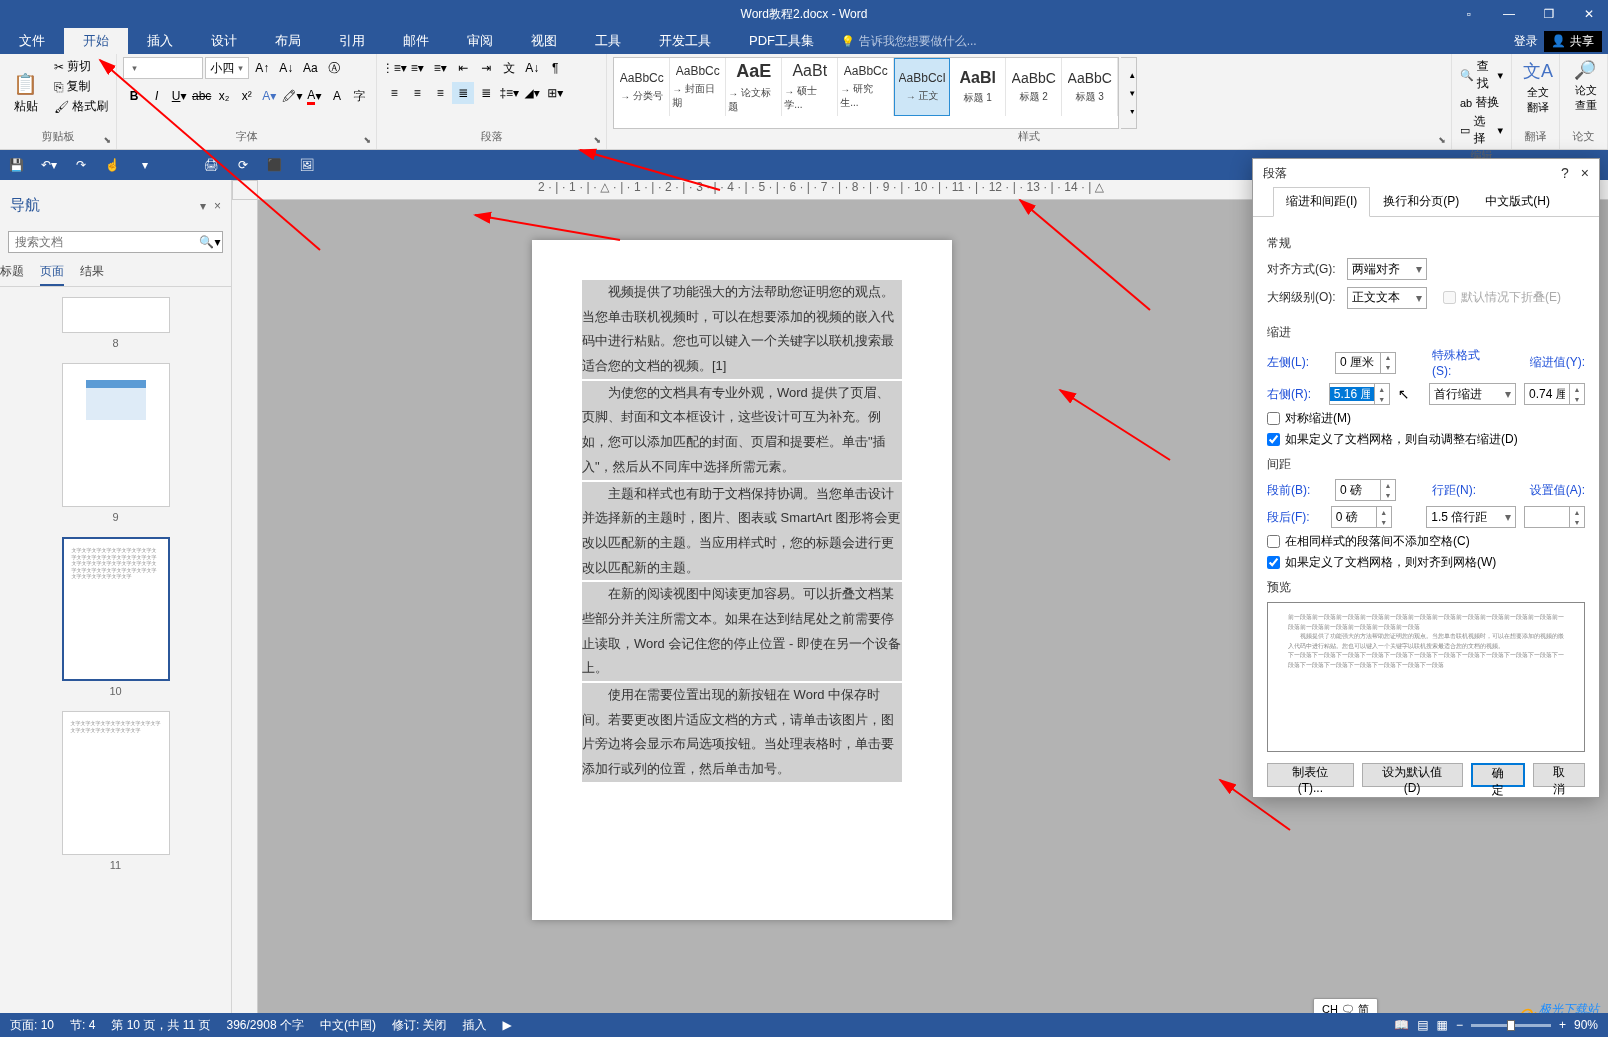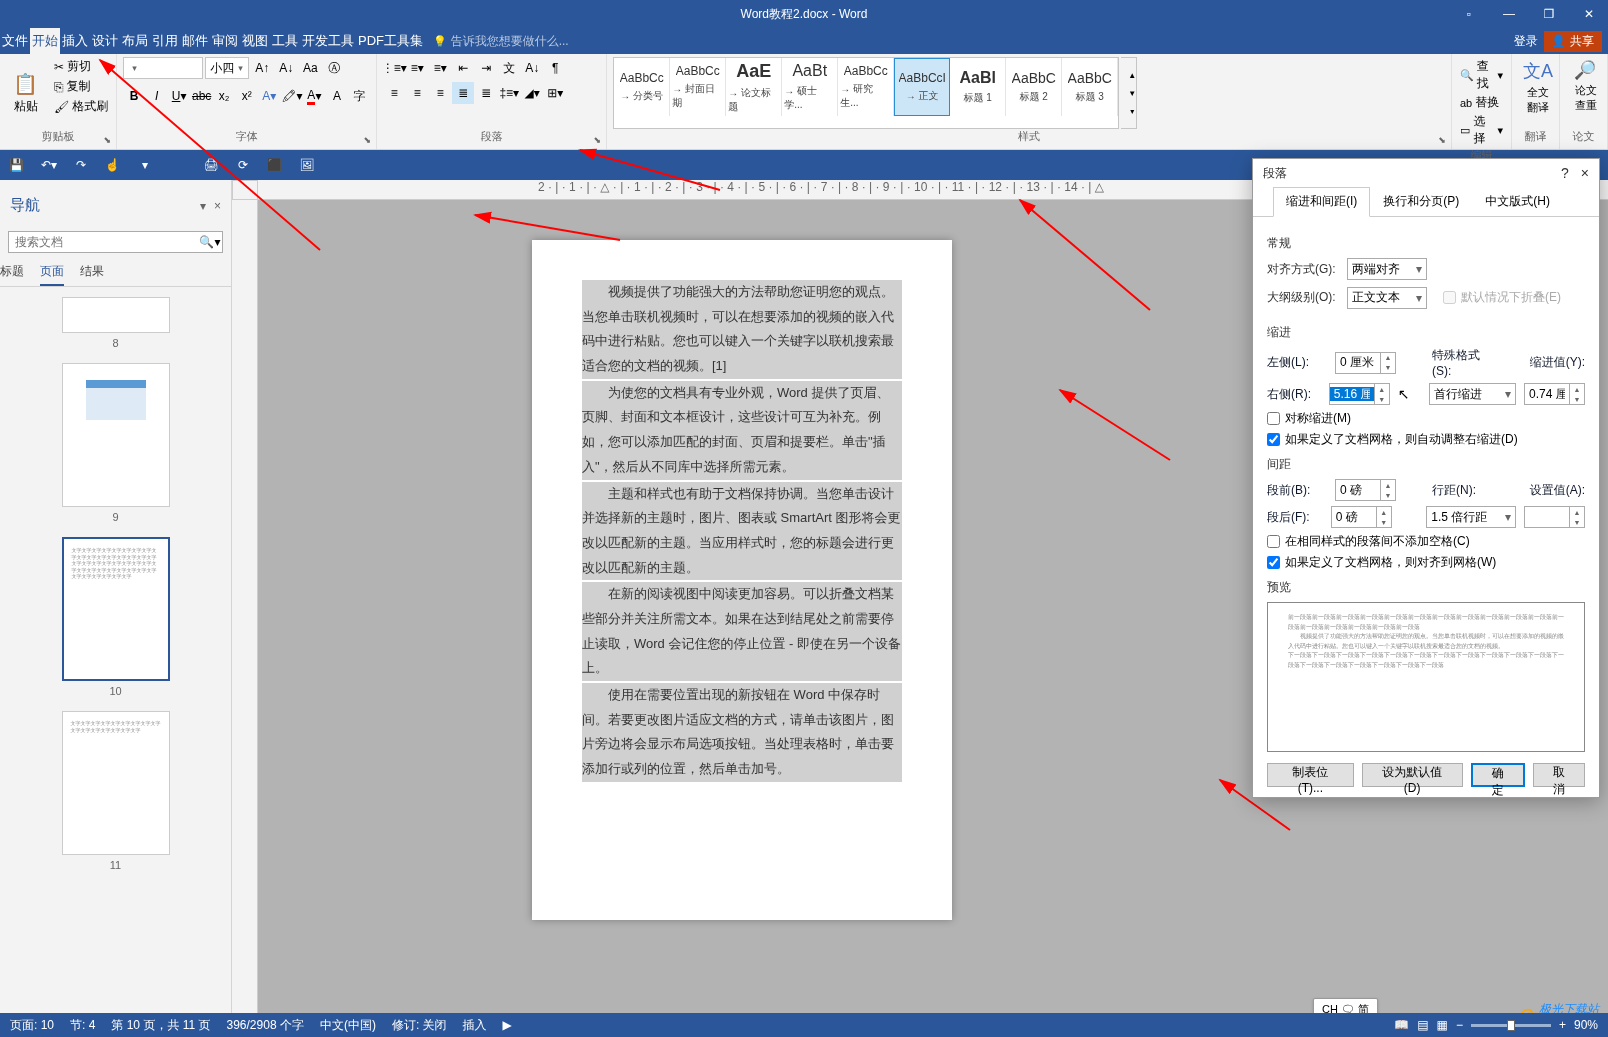--- a/index.html
+++ b/index.html
@@ -2,27 +2,27 @@
 <html><head>
 <meta charset="utf-8">
 <style>
 *{margin:0;padding:0;box-sizing:border-box;font-family:"Microsoft YaHei","Segoe UI",sans-serif;font-size:12px}
 body{background:#b3b3b3;overflow:hidden;width:1608px;height:1037px;position:relative}
 .titlebar{background:#2b579a;height:28px;display:flex;align-items:center;color:#fff;position:relative}
 .titlebar-center{position:absolute;left:50%;transform:translateX(-50%);font-size:12px}
 .titlebar-right{margin-left:auto;display:flex;gap:2px}
 .win-btn{width:38px;height:28px;display:flex;align-items:center;justify-content:center;color:#fff}
 .menubar{background:#2b579a;height:26px;display:flex;align-items:center;color:#fff}
-.menu-item{padding:0 2px;height:26px;display:flex;align-items:center;cursor:pointer;font-size:13px}
+.menu-item{padding:0 19px;height:26px;display:flex;align-items:center;cursor:pointer;font-size:13px}
 .menu-item.active{background:#f3f3f3;color:#2b579a}
 .tellme{color:#b8c7e0;font-size:12px;margin-left:8px;display:flex;align-items:center;gap:4px}
 .tellme::before{content:"💡";font-size:11px}
 .menu-right{margin-left:auto;display:flex;align-items:center;padding-right:6px;gap:6px}
 .login-link{color:#fff;cursor:pointer}
-.share-btn{background:#c2410c;padding:2px 8px;color:#fff;cursor:pointer}
+.share-btn{background:#000000;padding:2px 8px;color:#fff;cursor:pointer}
 .ribbon{background:#f3f3f3;height:96px;border-bottom:1px solid #d4d4d4;display:flex}
 .ribbon-group{border-right:1px solid #e1e1e1;padding:3px 6px;display:flex;flex-direction:column;position:relative}
 .ribbon-group-label{text-align:center;font-size:11px;color:#666;margin-top:auto;padding-bottom:2px}
 .ribbon-content{display:flex;flex:1;gap:2px}
 .rbtn{display:flex;align-items:center;padding:2px 4px;cursor:pointer;gap:2px}
 .rbtn-big{flex-direction:column;justify-content:center;width:40px}
 .dialoglauncher{position:absolute;bottom:2px;right:2px;width:14px;height:14px;font-size:9px;color:#666;cursor:pointer;display:flex;align-items:center;justify-content:center}
 .style-gallery{display:flex;gap:0;border:1px solid #c5c5c5;background:#fff}
 .style-item{width:56px;height:58px;border-right:1px solid #e5e5e5;display:flex;flex-direction:column;align-items:center;justify-content:center;cursor:pointer;padding:2px}
 .style-item.selected{border:1px solid #2a8dd4;background:#cde6f7}
@@ -56,21 +56,21 @@
 .dialog{position:absolute;right:8px;top:158px;width:348px;height:640px;background:#fff;border:1px solid #9b9b9b;box-shadow:0 4px 20px rgba(0,0,0,.3);display:flex;flex-direction:column;z-index:100}
 .dialog-titlebar{height:28px;display:flex;align-items:center;padding:0 10px;font-size:12px;color:#333}
 .dialog-titlebar-right{margin-left:auto;display:flex;gap:12px}
 .dialog-close{cursor:pointer;font-size:14px}
 .dialog-tabs{display:flex;border-bottom:1px solid #ccc;padding-left:20px}
 .dialog-tab{padding:5px 12px;border:1px solid transparent;cursor:pointer;font-size:12px}
 .dialog-tab.active{border:1px solid #ccc;border-bottom:1px solid #fff;margin-bottom:-1px;background:#fff}
 .dialog-body{padding:10px 14px;flex:1;overflow-y:auto}
 .section-label{font-size:12px;color:#333;margin:8px 0 6px}
 .form-row{display:flex;align-items:center;margin:5px 0;gap:8px}
-.form-label{width:60px;font-size:12px;color:#0f172a}
+.form-label{width:60px;font-size:12px;color:#1d4ed8}
 .form-label-w{width:72px;font-size:12px;color:#333}
 .combo{height:22px;border:1px solid #ababab;background:#fff;padding:0 4px;font-size:12px;display:flex;align-items:center;justify-content:space-between;cursor:pointer}
 .combo::after{content:"▾";color:#666;margin-left:4px}
 .spinner{height:22px;border:1px solid #ababab;background:#fff;display:flex;align-items:center}
 .spinner input{border:none;width:44px;padding:0 4px;font-size:12px;outline:none}
 .spinner.selected input{background:#0078d7;color:#fff}
 .spin-btns{display:flex;flex-direction:column;border-left:1px solid #ababab}
 .spin-btn{height:10px;width:14px;font-size:7px;display:flex;align-items:center;justify-content:center;color:#666;cursor:pointer}
 .chk{display:flex;align-items:center;gap:5px;margin:4px 0;font-size:12px}
 .chk input{width:13px;height:13px}

